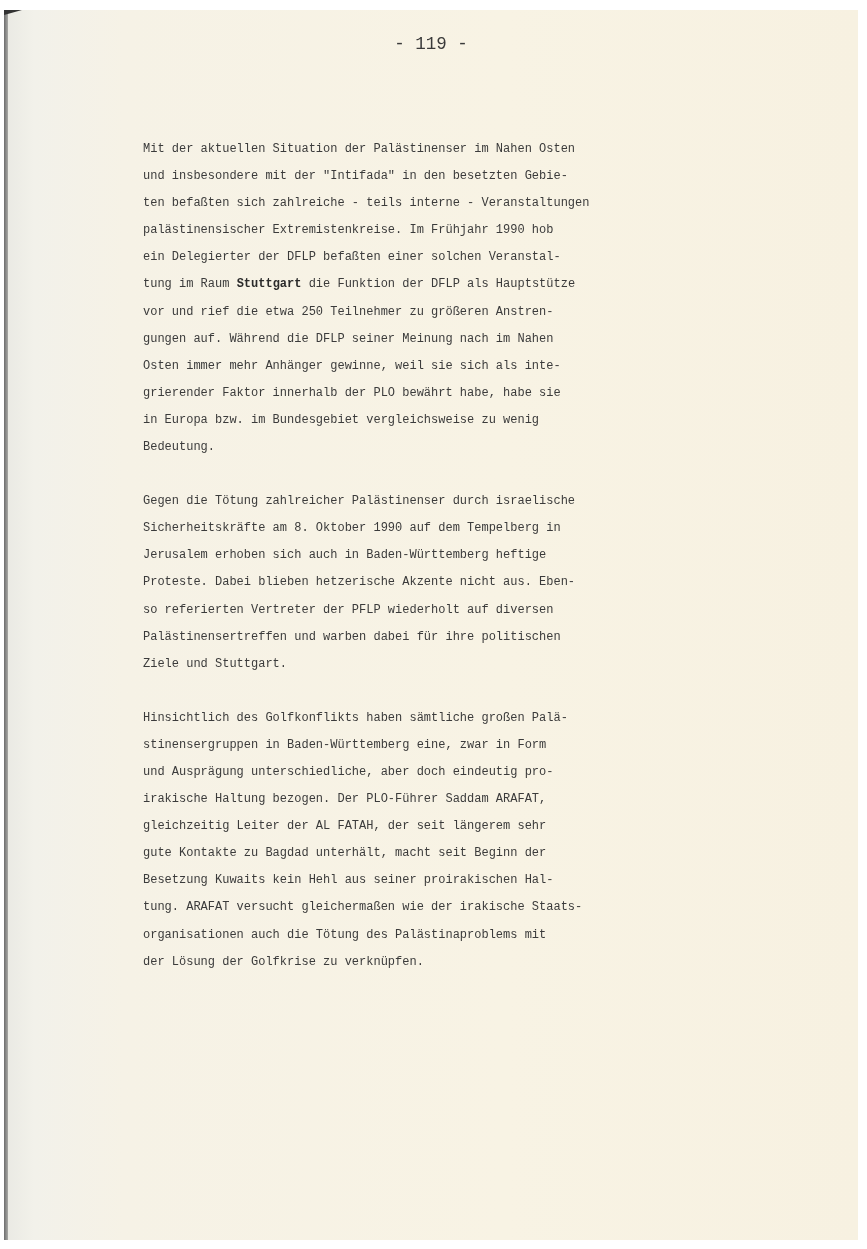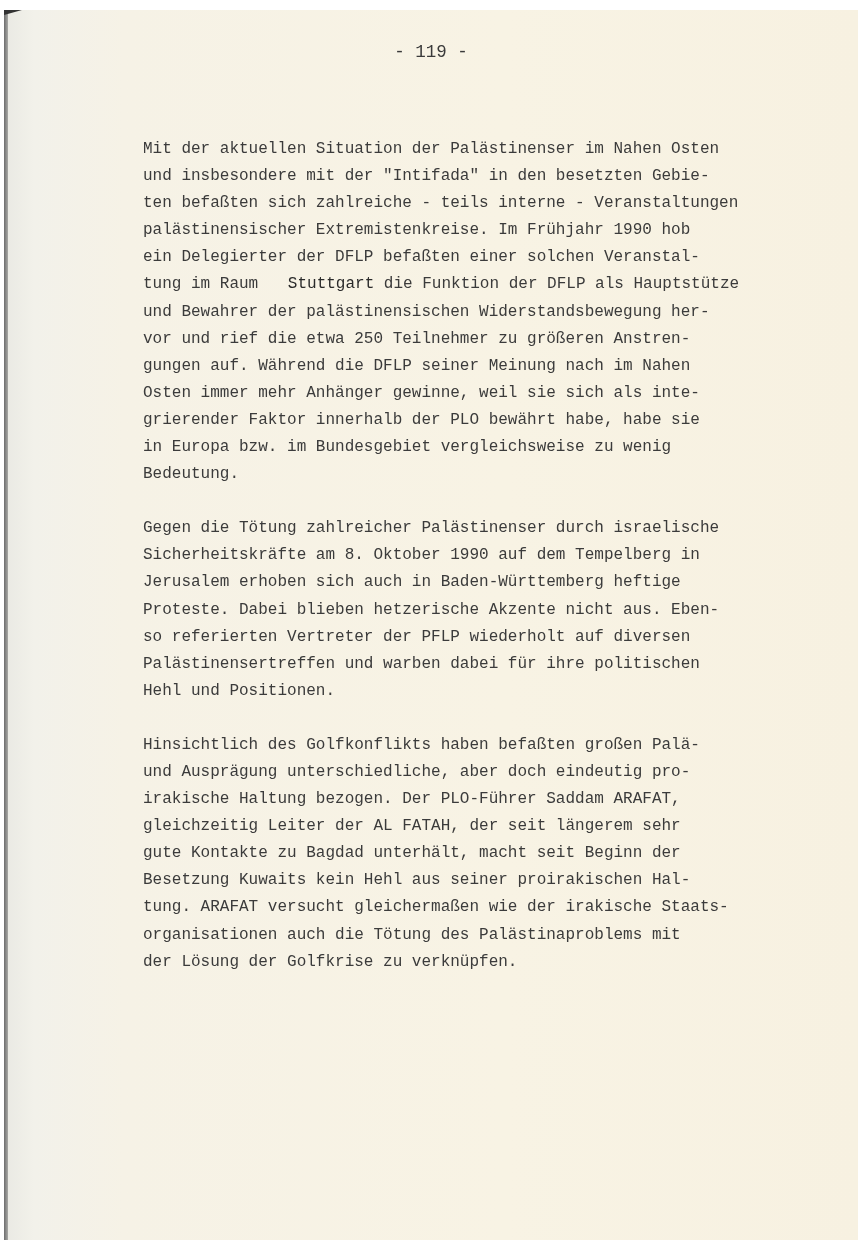--- a/index.html
+++ b/index.html
@@ -35,88 +35,87 @@
     top: 0;
     width: 0;
     height: 0;
     border-top: 5px solid #333;
     border-right: 18px solid transparent;
   }
   .page-number {
     position: absolute;
     left: 0;
     width: 100%;
-    top: 32px;
+    top: 24px;
     text-align: center;
     font-family: "Liberation Mono", "DejaVu Sans Mono", monospace;
     font-size: 17.5px;
     color: #3a3a3a;
     white-space: pre;
   }
   .body-text {
     position: absolute;
     left: 139px;
     top: 126px;
     font-family: "Liberation Mono", "DejaVu Sans Mono", monospace;
-    font-size: 16px;
+    font-size: 12px;
     line-height: 27.1px;
     color: #3b3b3b;
     letter-spacing: 0px;
   }
   .para {
     margin: 0 0 27px 0;
   }
   .line {
     display: block;
     white-space: pre;
   }
   .bold {
-    font-weight: normal;
+    font-weight: bold;
     color: #2a2a2a;
-    margin-left: 20px;
   }
 </style>
 </head>
 <body>
 
 <div class="page">
   <div class="binding-edge"></div>
   <div class="corner-mark"></div>
 
   <div class="page-number">- 119 -</div>
 
   <div class="body-text">
     <div class="para">
       <span class="line">Mit der aktuellen Situation der Palästinenser im Nahen Osten</span>
       <span class="line">und insbesondere mit der "Intifada" in den besetzten Gebie-</span>
       <span class="line">ten befaßten sich zahlreiche - teils interne - Veranstaltungen</span>
       <span class="line">palästinensischer Extremistenkreise. Im Frühjahr 1990 hob</span>
       <span class="line">ein Delegierter der DFLP befaßten einer solchen Veranstal-</span>
       <span class="line"><span>tung im Raum </span><span class="bold">Stuttgart</span><span> die Funktion der DFLP als Hauptstütze</span></span>
-      <span class="line">und Bewahrer der palästinensischen Widerstandsbewegung her-</span>
       <span class="line">vor und rief die etwa 250 Teilnehmer zu größeren Anstren-</span>
       <span class="line">gungen auf. Während die DFLP seiner Meinung nach im Nahen</span>
       <span class="line">Osten immer mehr Anhänger gewinne, weil sie sich als inte-</span>
       <span class="line">grierender Faktor innerhalb der PLO bewährt habe, habe sie</span>
       <span class="line">in Europa bzw. im Bundesgebiet vergleichsweise zu wenig</span>
       <span class="line">Bedeutung.</span>
     </div>
 
     <div class="para">
       <span class="line">Gegen die Tötung zahlreicher Palästinenser durch israelische</span>
       <span class="line">Sicherheitskräfte am 8. Oktober 1990 auf dem Tempelberg in</span>
       <span class="line">Jerusalem erhoben sich auch in Baden-Württemberg heftige</span>
       <span class="line">Proteste. Dabei blieben hetzerische Akzente nicht aus. Eben-</span>
       <span class="line">so referierten Vertreter der PFLP wiederholt auf diversen</span>
       <span class="line">Palästinensertreffen und warben dabei für ihre politischen</span>
-      <span class="line">Hehl und Positionen.</span>
+      <span class="line">Ziele und Stuttgart.</span>
     </div>
 
     <div class="para">
-      <span class="line">Hinsichtlich des Golfkonflikts haben befaßten großen Palä-</span>
+      <span class="line">Hinsichtlich des Golfkonflikts haben sämtliche großen Palä-</span>
+      <span class="line">stinensergruppen in Baden-Württemberg eine, zwar in Form</span>
       <span class="line">und Ausprägung unterschiedliche, aber doch eindeutig pro-</span>
       <span class="line">irakische Haltung bezogen. Der PLO-Führer Saddam ARAFAT,</span>
       <span class="line">gleichzeitig Leiter der AL FATAH, der seit längerem sehr</span>
       <span class="line">gute Kontakte zu Bagdad unterhält, macht seit Beginn der</span>
       <span class="line">Besetzung Kuwaits kein Hehl aus seiner proirakischen Hal-</span>
       <span class="line">tung. ARAFAT versucht gleichermaßen wie der irakische Staats-</span>
       <span class="line">organisationen auch die Tötung des Palästinaproblems mit</span>
       <span class="line">der Lösung der Golfkrise zu verknüpfen.</span>
     </div>
   </div>

